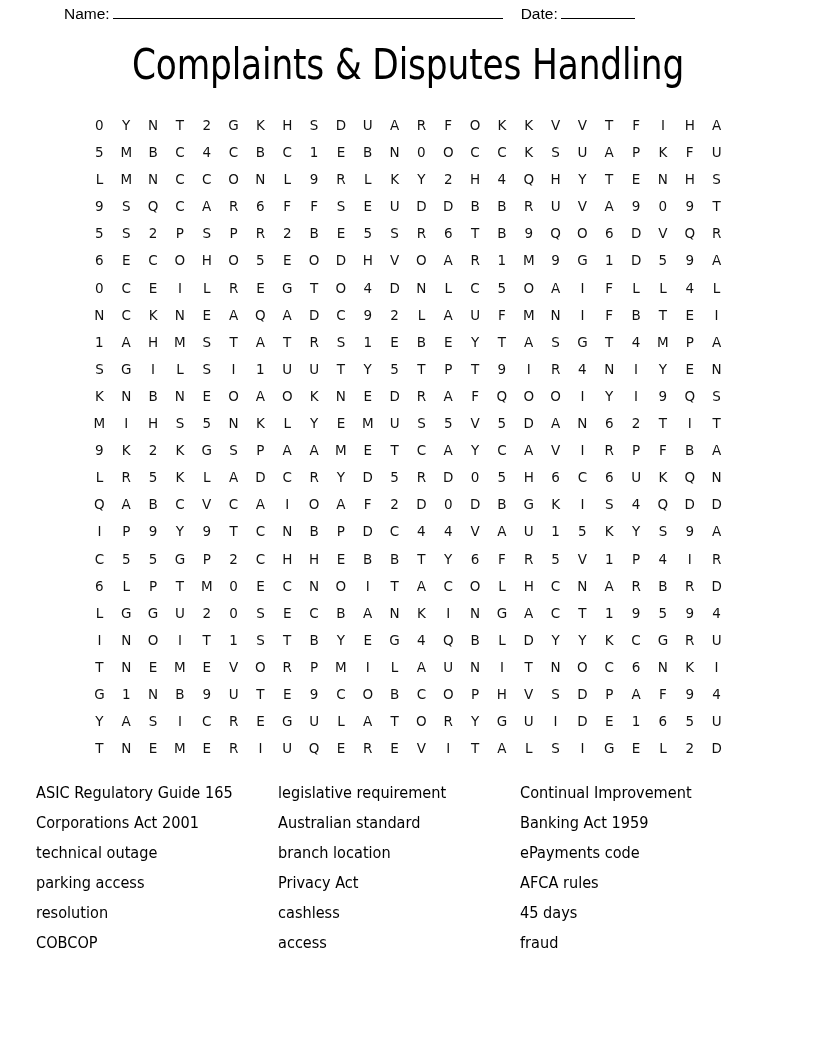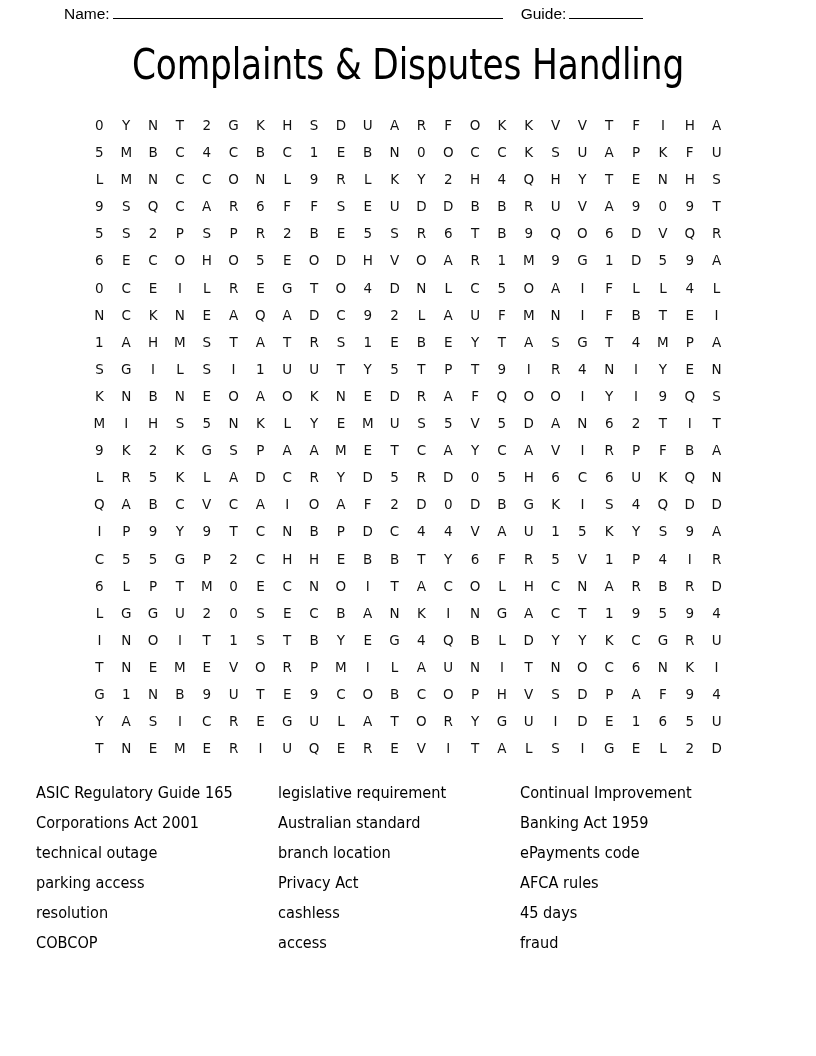--- a/index.html
+++ b/index.html
@@ -103,21 +103,21 @@
     color: #000;
   }
 </style>
 </head>
 <body>
 
 <div class="header-row">
   <span class="name-label">Name:</span>
   <span class="rule name-rule"></span>
   <span class="header-spacer"></span>
-  <span class="date-label">Guide:</span>
+  <span class="date-label">Date:</span>
   <span class="rule date-rule"></span>
 </div>
 
 <div class="puzzle-title">Complaints &amp; Disputes Handling</div>
 
 <div class="grid">
     <div class="grid-cell">0</div>
     <div class="grid-cell">Y</div>
     <div class="grid-cell">N</div>
     <div class="grid-cell">T</div>

